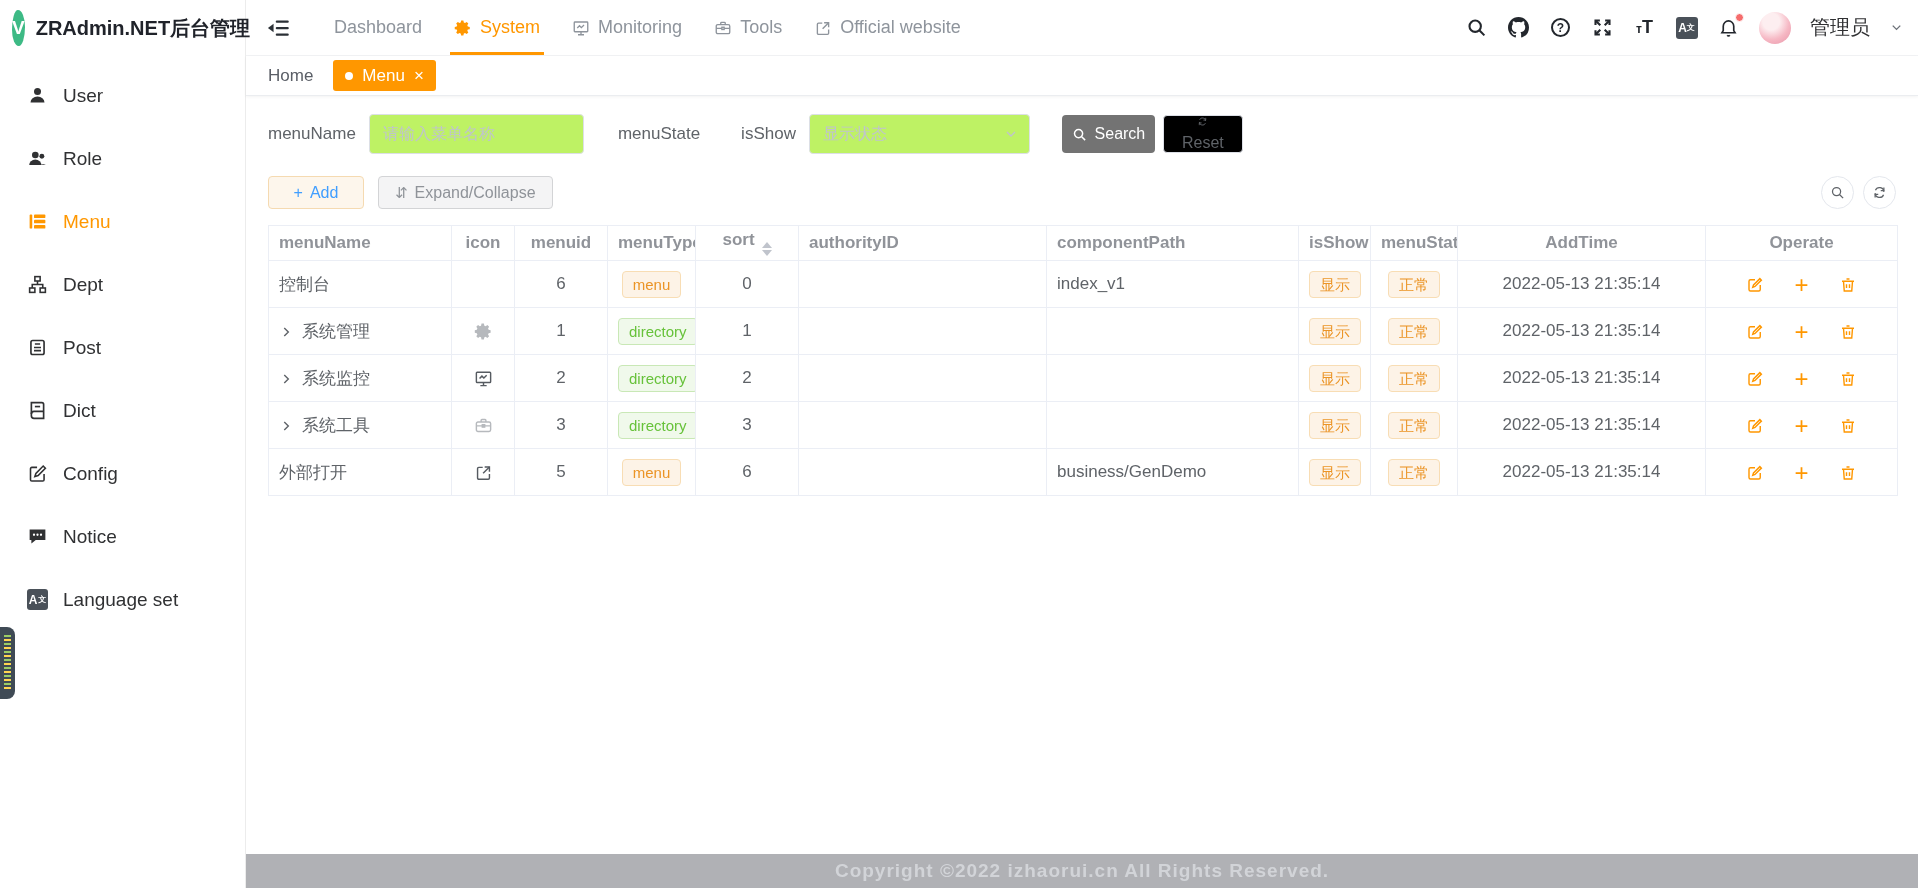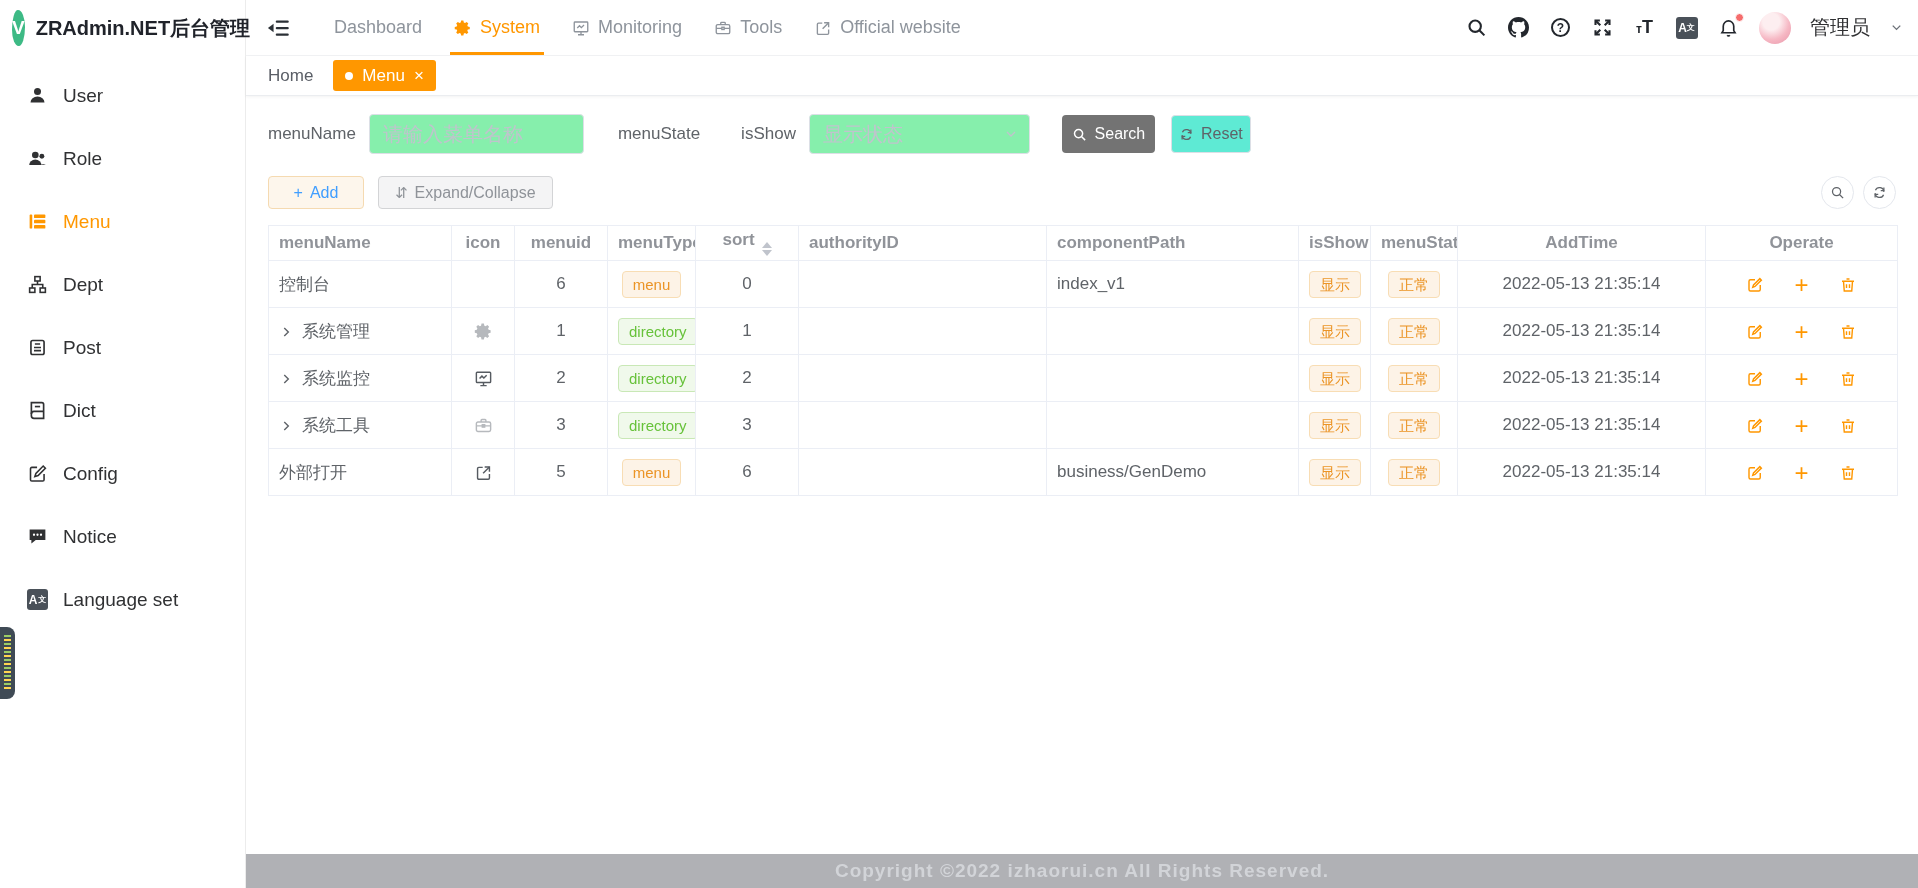--- a/index.html
+++ b/index.html
@@ -62,31 +62,31 @@
   .tab-item.active { background:#ff9700; color:#fff; height:31px; display:flex; align-items:center; gap:9px;
                      padding:0 12px; border-radius:3px; }
   .tab-dot { width:8px; height:8px; border-radius:50%; background:#fff; }
   .tab-close { font-size:17px; line-height:1; cursor:pointer; }
 
   .content { flex:1; padding:18px 22px 0; background:#fff; }
 
   .filter-row { display:flex; align-items:center; }
   .f-label { font-size:17px; color:#5f6368; margin-right:13px; white-space:nowrap; }
   .f-input { width:215px; height:40px; border:1px solid #dcdfe6; border-radius:4px; padding:10px 13px;
-             font-size:20px; color:#606266; font-family:inherit; outline:none; background:#86efac; }
+             font-size:16px; color:#606266; font-family:inherit; outline:none; background:#bef264; }
   .f-input::placeholder { color:#bfc4cc; }
   .f-select { position:relative; }
   .f-select .f-input { width:221px; padding-right:36px; }
   .sel-caret { position:absolute; right:11px; top:50%; transform:translateY(-50%); width:16px; height:16px; color:#c0c4cc; }
   .gap1 { margin-left:34px; } .gap2 { margin-left:28px; }
   .btn { display:inline-flex; align-items:center; justify-content:center; gap:7px; border-radius:4px;
          cursor:pointer; font-family:inherit; border:1px solid transparent; white-space:nowrap; }
   .btn svg { width:15px; height:15px; }
   .btn-search { margin-left:32px; width:93px; height:38px; background:#737373; color:#fff; font-size:16px;gap:8px; }
-  .btn-reset { margin-left:16px; width:80px; height:38px; background:#5eead4; border-color:#dcdfe6; color:#5f6368; font-size:16px; }
+  .btn-reset { margin-left:8px; width:80px; height:38px; background:#000000; border-color:#dcdfe6; color:#5f6368; font-size:16px;flex-direction:column; }
 
   .toolbar-row { margin-top:22px; display:flex; align-items:center; }
   .btn-add { width:96px; height:33px; background:#fdf6ec; border-color:#f5dab1; color:#409eff; font-size:16px; }
   .btn-expand { margin-left:14px; height:33px; padding:0 16px; background:#f4f4f5; border-color:#d3d4d6; color:#8f9399; font-size:16px; }
   .expand-glyph { font-size:15px; color:#8f9399; }
   .toolbar-right { margin-left:auto; display:flex; gap:9px; }
   .circle-btn { width:33px; height:33px; border-radius:50%; border:1px solid #e4e7ed; background:#fff; color:#5f6368;
                 display:flex; align-items:center; justify-content:center; cursor:pointer; }
   .circle-btn svg { width:15px; height:15px; }
 

